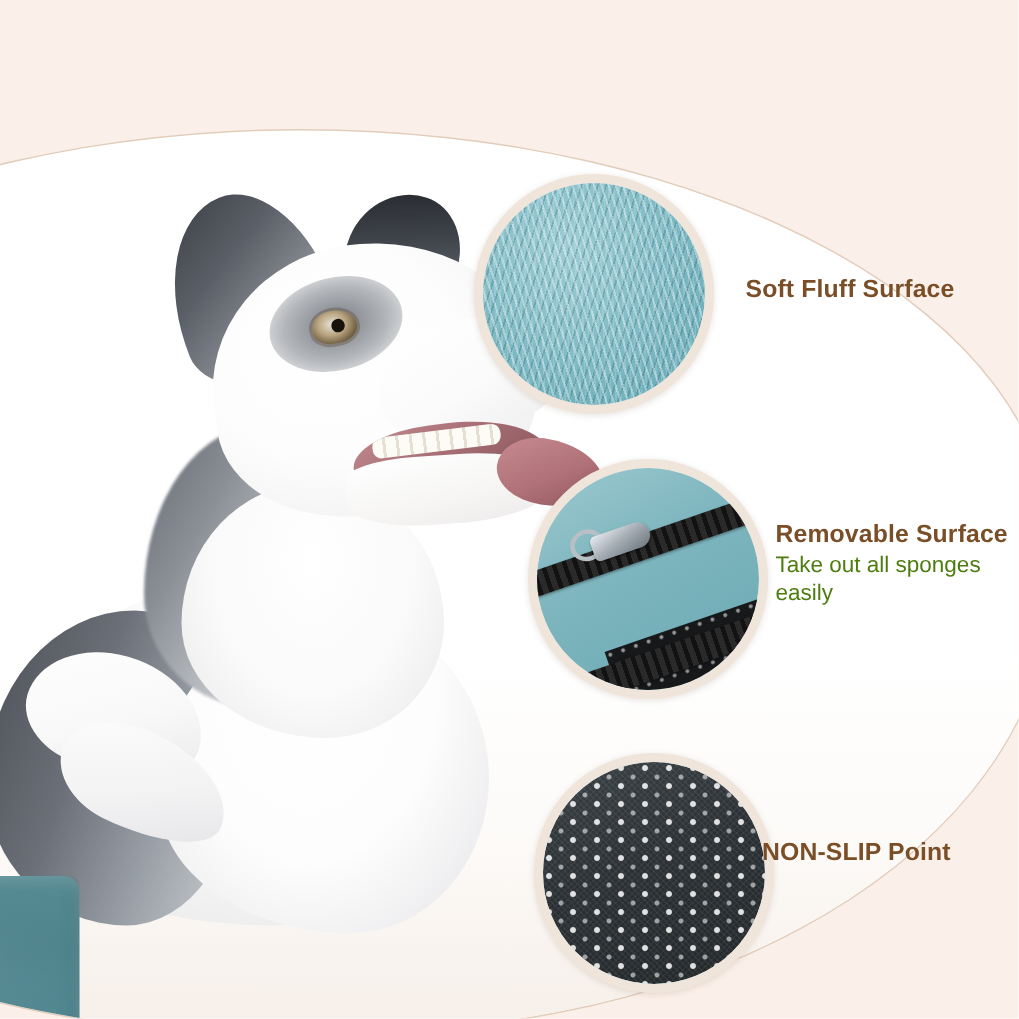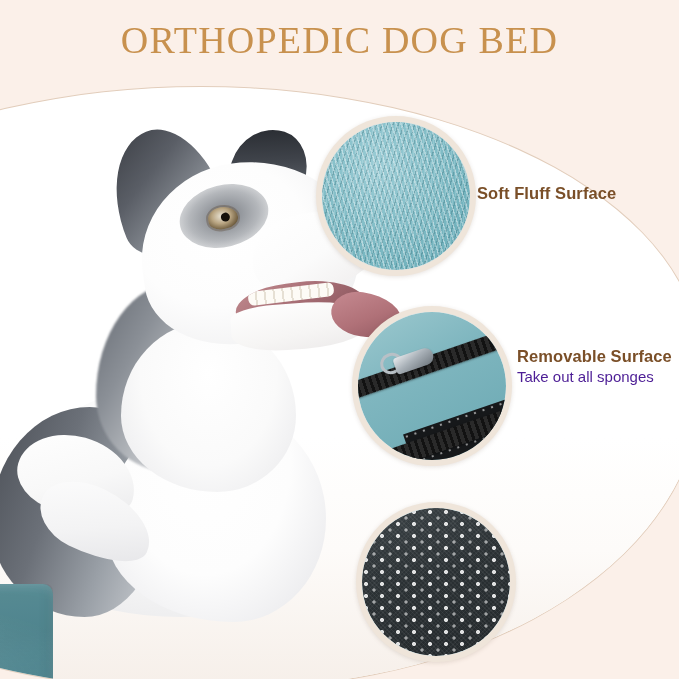--- a/index.html
+++ b/index.html
@@ -234,32 +234,31 @@
       repeating-linear-gradient(-45deg, rgba(255,255,255,.04) 0 1px, rgba(0,0,0,0) 1px 3px),
       linear-gradient(160deg,#3b4246 0%,#2b3134 45%,#23282b 100%);
   }
 
   
   .lbl{position:absolute;white-space:nowrap;}
   .lbl .hd{
     font-size:16.5px;font-weight:bold;color:#7a4f28;letter-spacing:.1px;line-height:1.35;
   }
   .lbl .sub{
-    font-size:15px;font-weight:normal;color:#4c1d95;line-height:1.28;
-  }
-  .l1{left:477px;top:182px;}
+    font-size:15px;font-weight:normal;color:#4d7c0f;line-height:1.28;
+  }
+  .l1{left:477px;top:182px;padding-left:20px;}
   .l2{left:517px;top:345px;}
   .l3{left:508px;top:557px;}
 </style>
 </head>
 <body>
 
 <div class="stage">
 
-  <div class="title">ORTHOPEDIC DOG BED</div>
 
   <div class="white-panel">
     <div class="white-panel-inner">
       <div class="floor"></div>
 
       <div class="dog">
         <div class="d-body"></div>
         <div class="d-body-dark"></div>
         <div class="d-chest"></div>
         <div class="d-fur-ruff"></div>
@@ -305,24 +304,26 @@
       <div class="zip-bg"></div>
       <div class="zip-mesh"></div>
       <div class="zip-band zb1"></div>
       <div class="zip-band zb2"></div>
       <div class="zip-ring"></div>
       <div class="zip-pull"></div>
     </div>
     <div class="lbl l2">
       <div class="hd">Removable Surface</div>
       <div class="sub">Take out all sponges</div>
+      <div class="sub">easily</div>
     </div>
   </div>
 
   <div class="callout">
     <div class="circ c3">
       <div class="nonslip"></div>
     </div>
     <div class="lbl l3">
+      <div class="hd">NON-SLIP Point</div>
     </div>
   </div>
 
 </div>
 
 </body></html>

